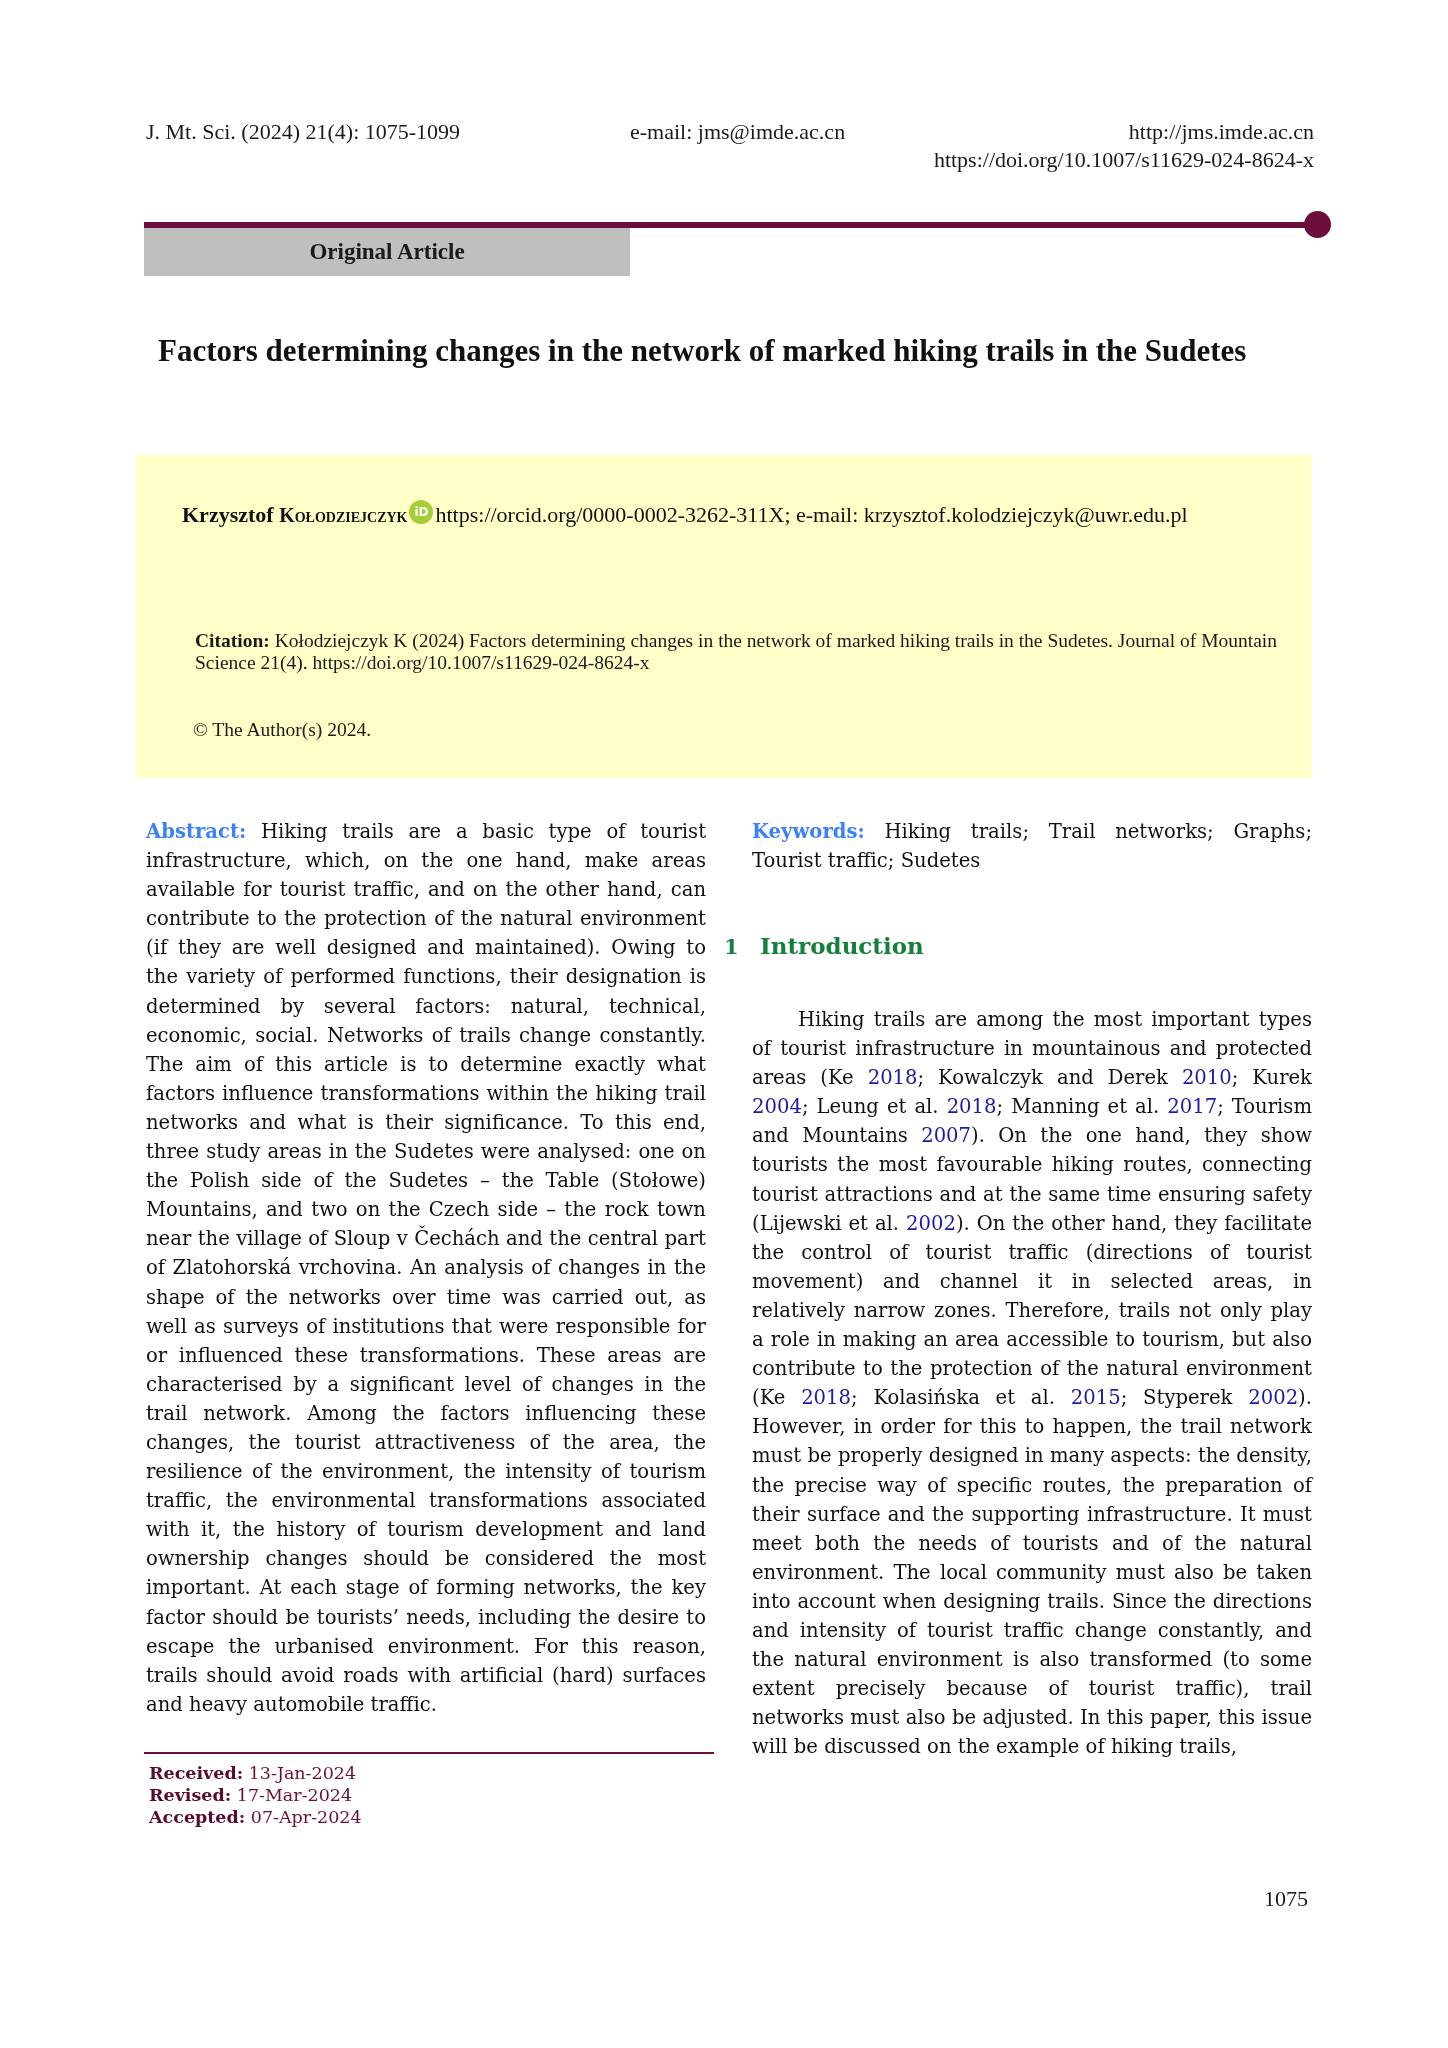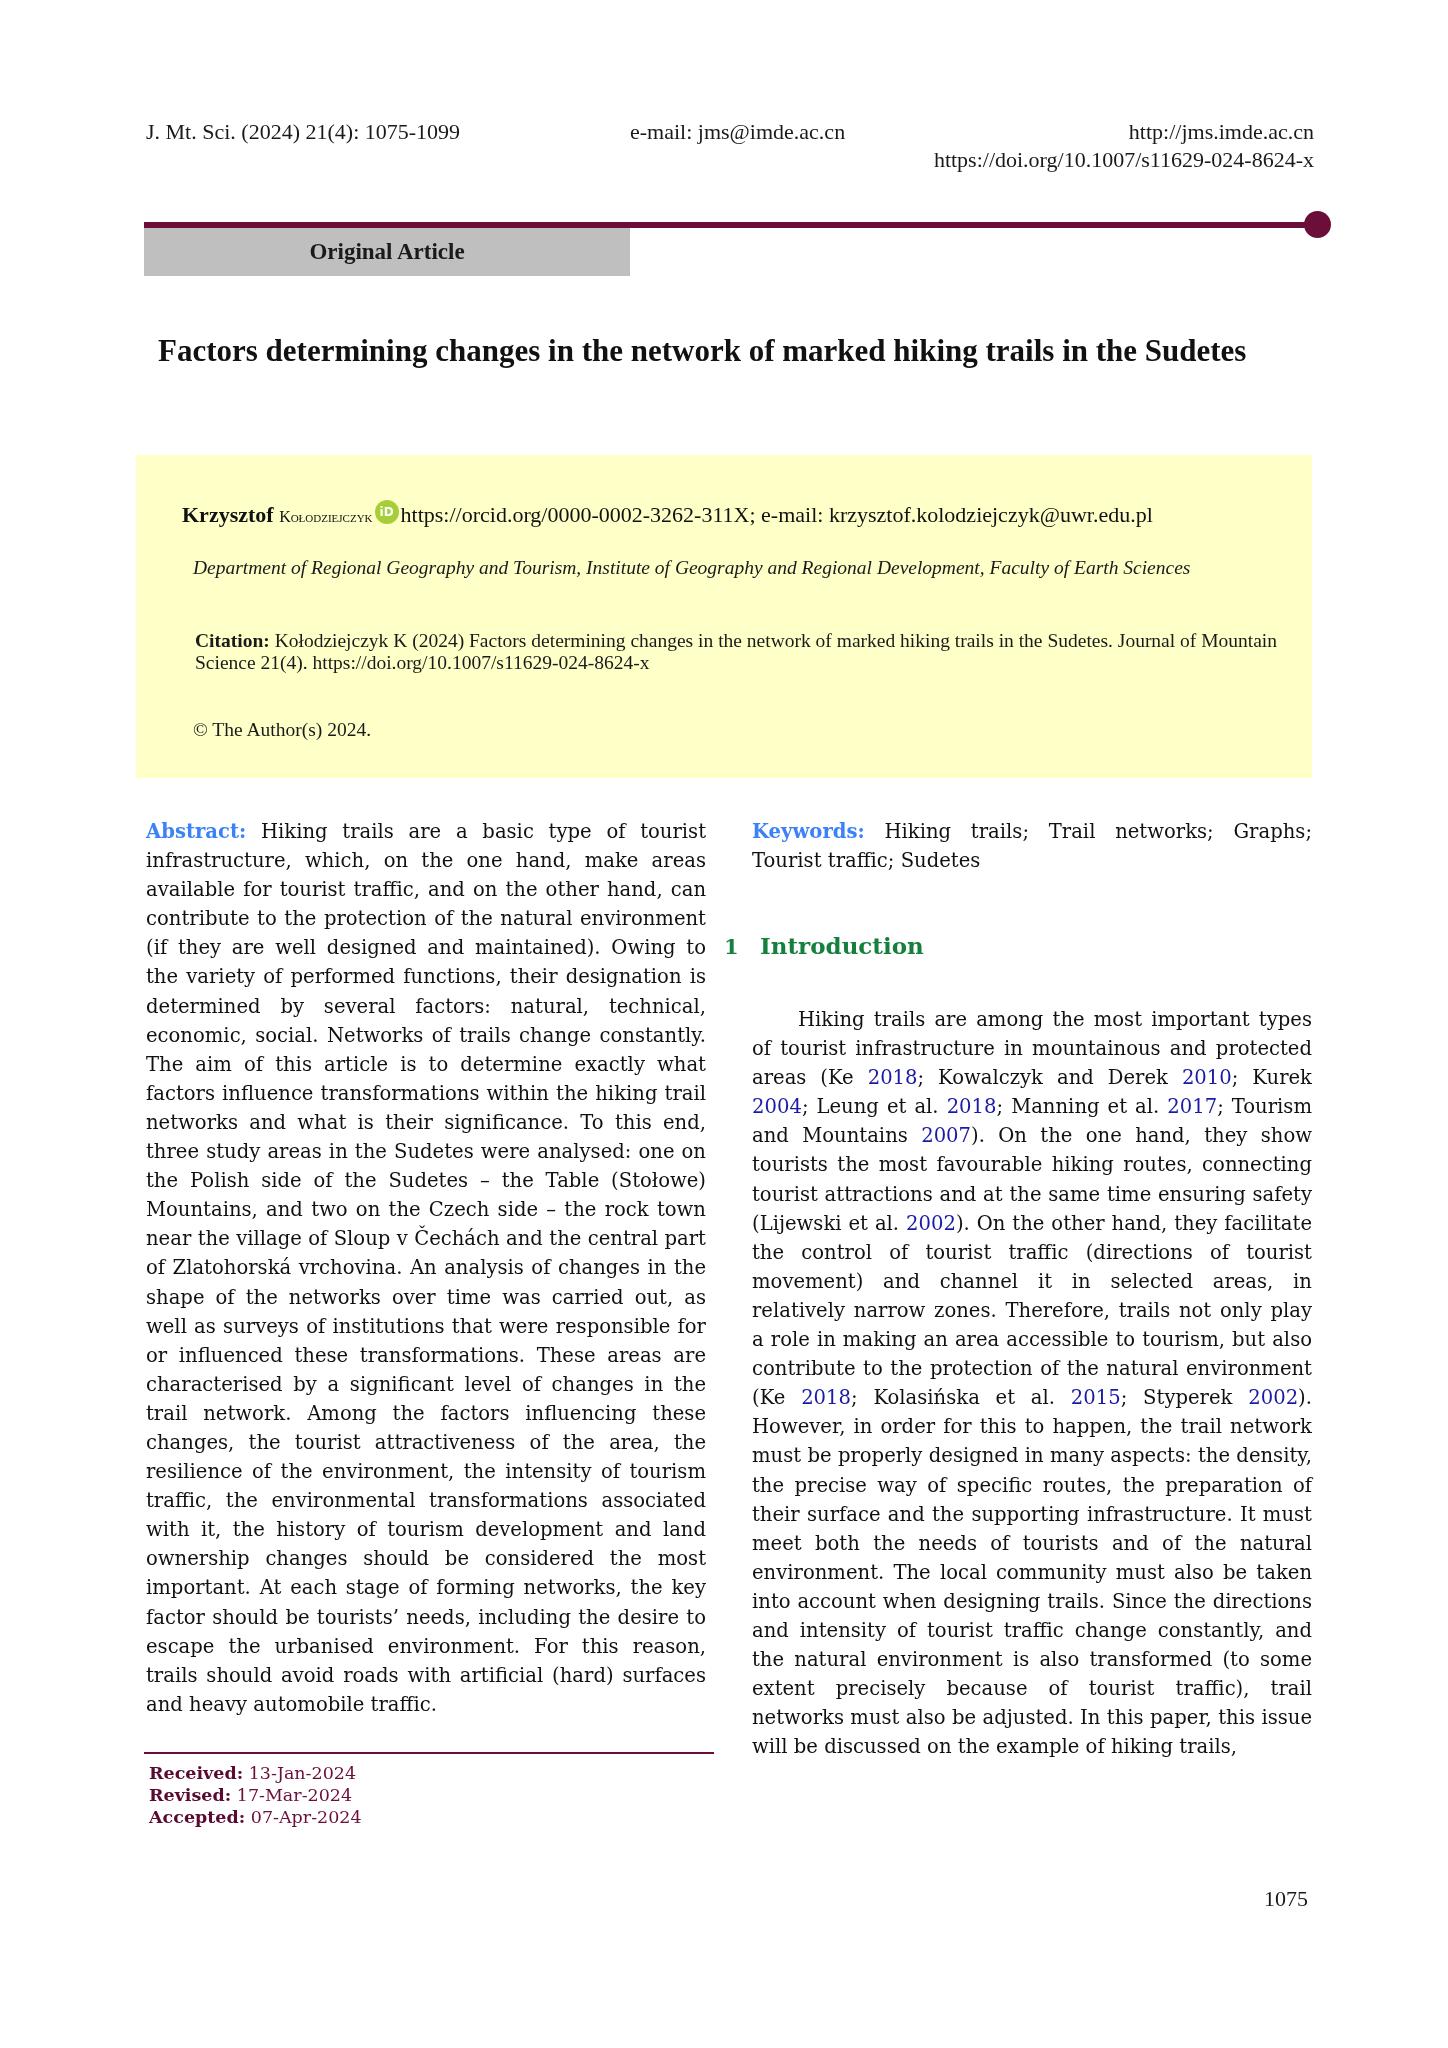--- a/index.html
+++ b/index.html
@@ -24,21 +24,21 @@
   #type-tab span { font-family: "Liberation Serif", "DejaVu Serif", serif; font-weight: bold; font-size: 23px; color: #1a1a1a; }
 
   
   #title { left: 158px; top: 322px; width: 1160px; font-family: "Liberation Serif", "DejaVu Serif", serif;
            font-weight: bold; font-size: 31px; line-height: 58px; color: #111; }
 
   
   #info-box { left: 136px; top: 455px; width: 1176px; height: 323px; background: #ffffc8; }
   #author-line { left: 182px; top: 500px; font-family: "Liberation Serif", "DejaVu Serif", serif; font-size: 22px; white-space: nowrap; color:#111; }
   #author-name { font-weight: bold; }
-  #author-surname { font-weight: normal; font-variant: small-caps; font-size: 16px; }
+  #author-surname { font-weight: bold; font-variant: small-caps; font-size: 20px; }
   #orcid-icon { display: inline-block; width: 24px; height: 24px; border-radius: 50%; background: #a6ce39;
                 color: #ffffff; font-family: "DejaVu Sans", sans-serif; font-size: 12px; line-height: 24px;
                 text-align: center; vertical-align: 6px; margin: 0 2px 0 2px; font-weight: bold; }
   #affil { left: 193px; top: 557px; width: 1110px; font-family: "Liberation Serif", "DejaVu Serif", serif;
            font-style: italic; font-size: 19.5px; line-height: 22px; color:#1a1a1a; }
   #affil .l2 { padding-left: 20px; display:block; }
   #citation { left: 195px; top: 630px; width: 1110px; font-family: "Liberation Serif", "DejaVu Serif", serif;
               font-size: 19.5px; line-height: 22px; color:#1a1a1a; }
   #citation b { font-weight: bold; }
   #copyright { left: 193px; top: 719px; font-family: "Liberation Serif", "DejaVu Serif", serif; font-size: 19.5px; color:#1a1a1a; }
@@ -79,21 +79,20 @@
 </div>
 
 <div class="abs" id="title">Factors determining changes in the network of marked hiking trails in the Sudetes</div>
 
 <div class="abs" id="info-box"></div>
 <div class="abs" id="author-line">
   <span id="author-name">Krzysztof</span>
   <span id="author-surname">Kołodziejczyk</span><span id="orcid-icon">iD</span><span>https://orcid.org/0000-0002-3262-311X; e-mail: krzysztof.kolodziejczyk@uwr.edu.pl</span>
 </div>
 <div class="abs" id="affil">
-  <span class="l1">Department of Regional Geography and Tourism, Institute of Geography and Regional Development, Faculty of Earth Sciences</span>
 </div>
 <div class="abs" id="citation">
   <b>Citation:</b>
   <span>Kołodziejczyk K (2024) Factors determining changes in the network of marked hiking trails in the Sudetes. Journal of Mountain Science 21(4). https://doi.org/10.1007/s11629-024-8624-x</span>
 </div>
 <div class="abs" id="copyright">© The Author(s) 2024.</div>
 
 <div class="abs col" id="abstract">
   <span class="lbl">Abstract:</span>
   <span>Hiking trails are a basic type of tourist infrastructure, which, on the one hand, make areas available for tourist traffic, and on the other hand, can contribute to the protection of the natural environment (if they are well designed and maintained). Owing to the variety of performed functions, their designation is determined by several factors: natural, technical, economic, social. Networks of trails change constantly. The aim of this article is to determine exactly what factors influence transformations within the hiking trail networks and what is their significance. To this end, three study areas in the Sudetes were analysed: one on the Polish side of the Sudetes – the Table (Stołowe) Mountains, and two on the Czech side – the rock town near the village of Sloup v Čechách and the central part of Zlatohorská vrchovina. An analysis of changes in the shape of the networks over time was carried out, as well as surveys of institutions that were responsible for or influenced these transformations. These areas are characterised by a significant level of changes in the trail network. Among the factors influencing these changes, the tourist attractiveness of the area, the resilience of the environment, the intensity of tourism traffic, the environmental transformations associated with it, the history of tourism development and land ownership changes should be considered the most important. At each stage of forming networks, the key factor should be tourists’ needs, including the desire to escape the urbanised environment. For this reason, trails should avoid roads with artificial (hard) surfaces and heavy automobile traffic.</span>

